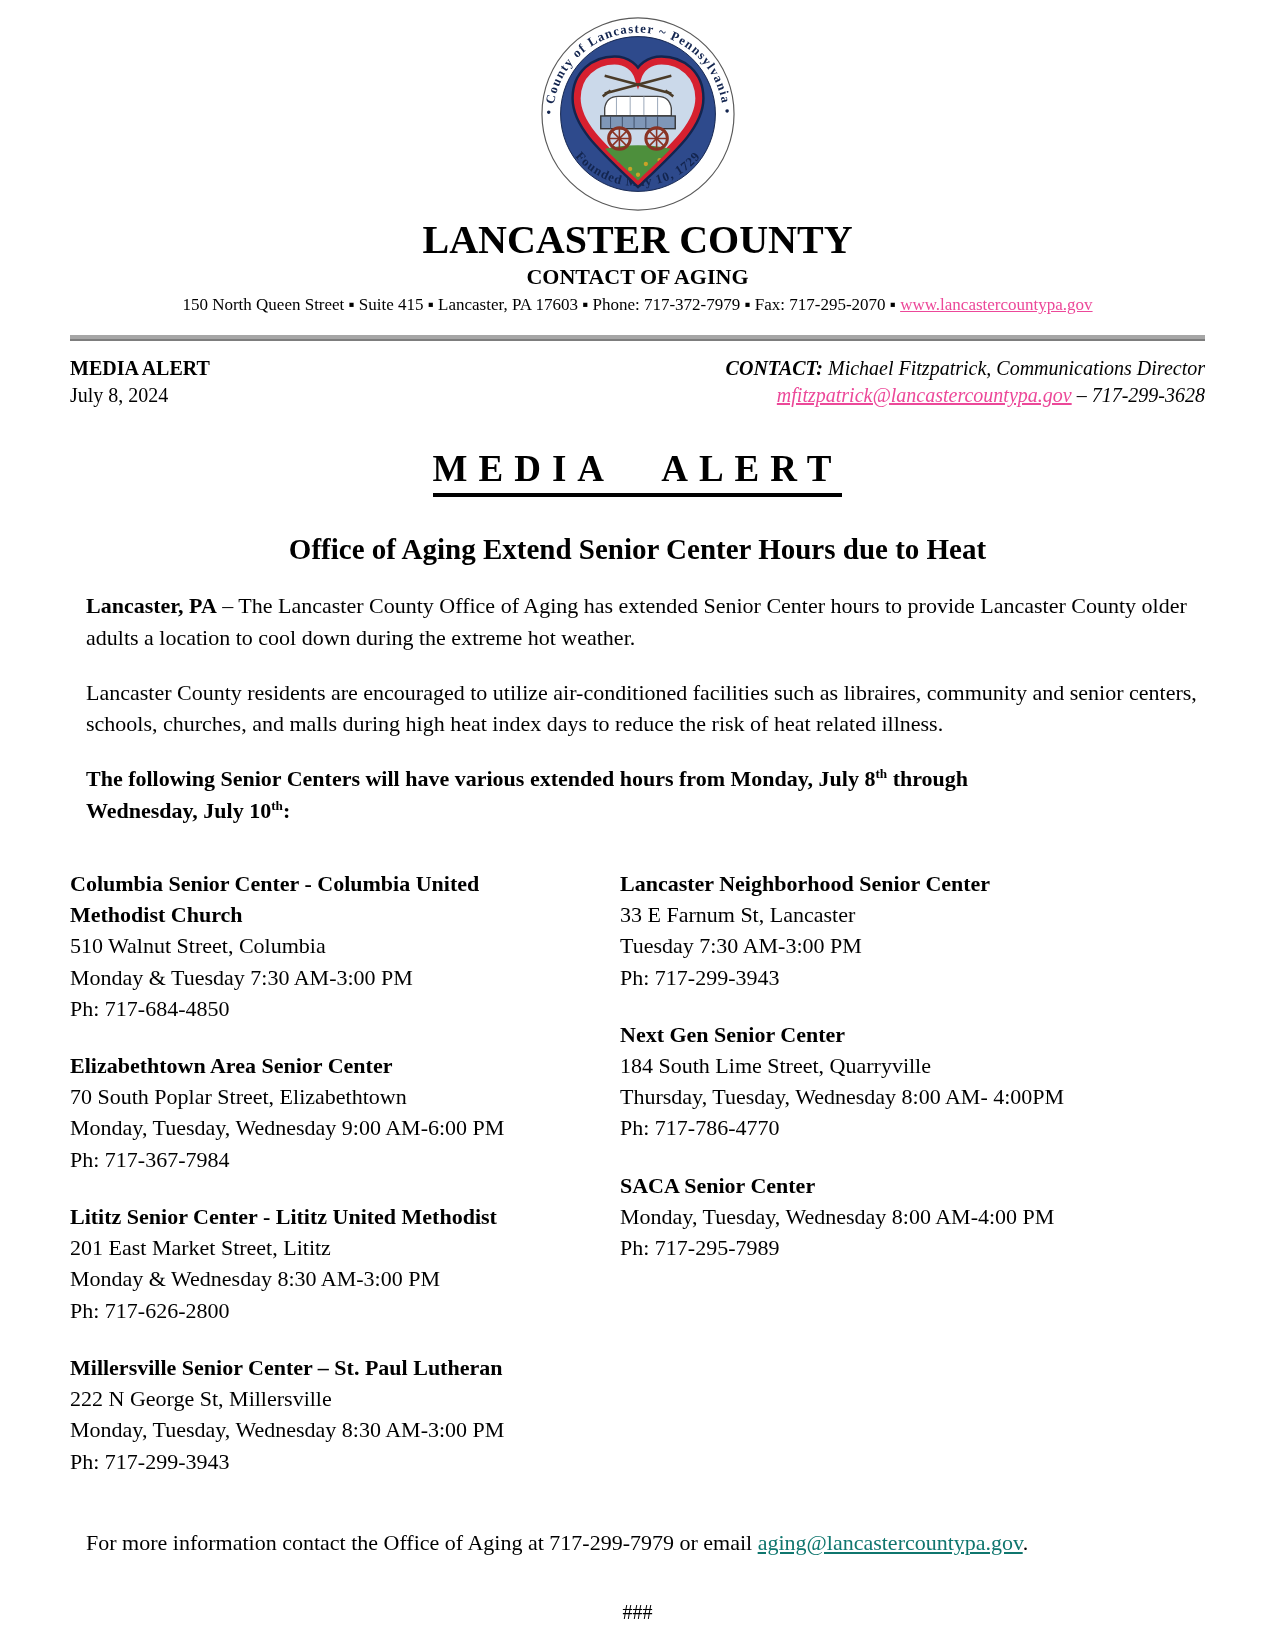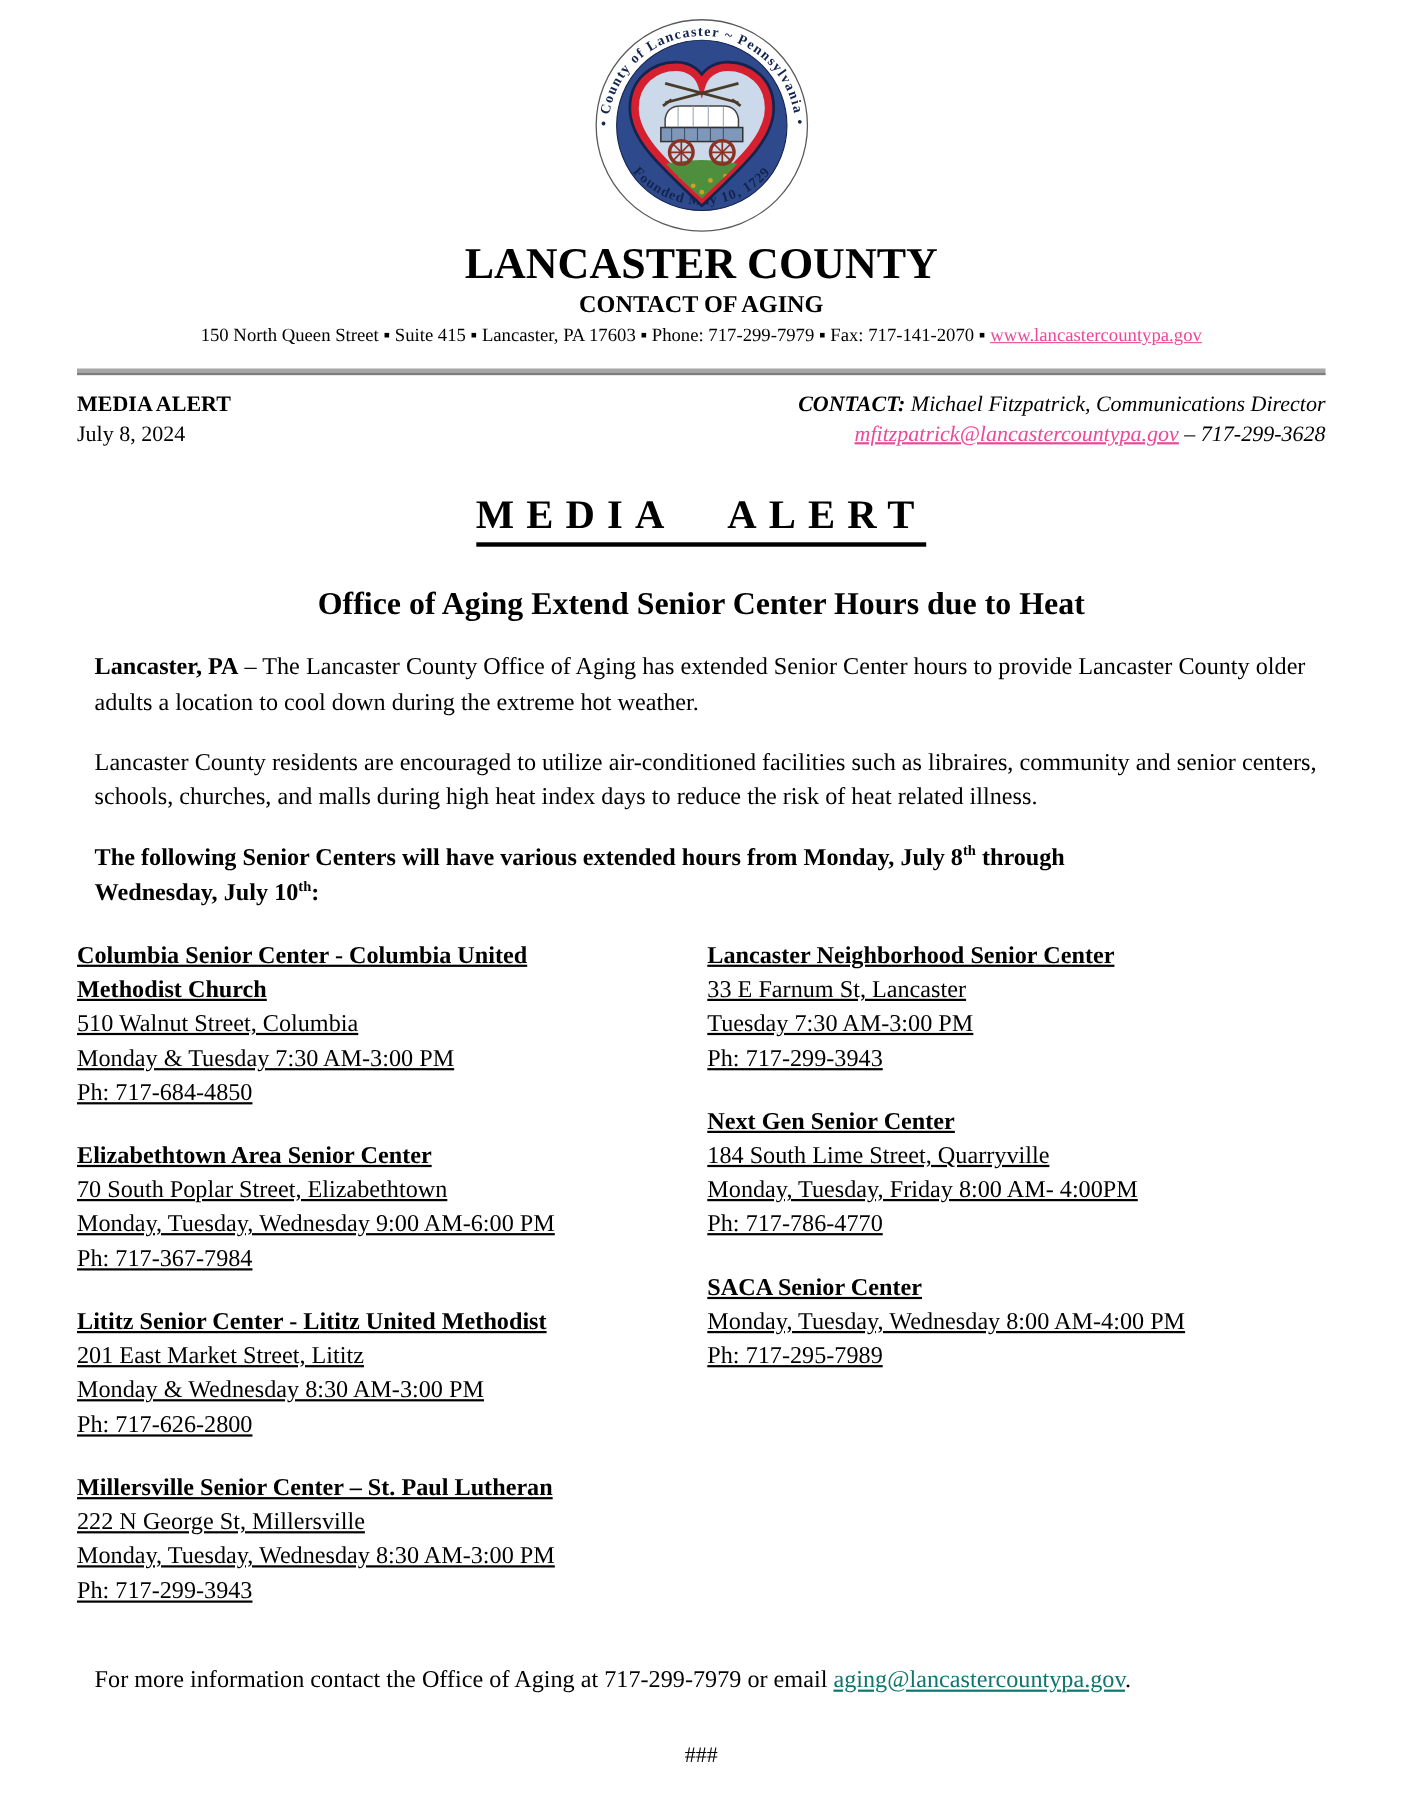--- a/index.html
+++ b/index.html
@@ -29,21 +29,21 @@
     display:inline-block;font-size:37px;font-weight:bold;
     letter-spacing:11px;word-spacing:30px;
     border-bottom:4px solid #000;padding-bottom:3px;
   }
   .subtitle{text-align:center;font-size:29px;font-weight:bold;margin-top:36px;}
   
   .body-text{font-size:22px;line-height:1.42;}
   p.para{margin:24px 0 0 16px;}
   sup{font-size:60%;line-height:0;}
   
-  .centers{display:grid;grid-template-columns:490px 1fr;column-gap:83px;margin-top:26px;text-decoration:underline;}
+  .centers{display:grid;grid-template-columns:490px 1fr;column-gap:60px;margin-top:42px;}
   .center-entry{margin-bottom:26px;}
   .center-name{font-weight:bold;}
   
   .footer-line{margin-top:6px;}
   .end-mark{text-align:center;font-size:20px;margin-top:40px;}
 </style>
 </head>
 <body>
 
 <div class="page">
@@ -110,21 +110,21 @@
             <line x1="108" y1="125" x2="130" y2="125"></line>
             <line x1="111.5" y1="117.5" x2="126.5" y2="132.5"></line>
             <line x1="126.5" y1="117.5" x2="111.5" y2="132.5"></line>
           </g>
         </g>
       </g>
     </svg>
 
     <div class="org-name">LANCASTER COUNTY</div>
     <div class="dept-name">CONTACT OF AGING</div>
-    <div class="address-line"><span>150 North Queen Street ▪ Suite 415 ▪ Lancaster, PA 17603 ▪ Phone: 717-299-7979 ▪ Fax: 717-141-2070 ▪ </span><a class="link" href="#">www.lancastercountypa.gov</a></div>
+    <div class="address-line"><span>150 North Queen Street ▪ Suite 415 ▪ Lancaster, PA 17603 ▪ Phone: 717-372-7979 ▪ Fax: 717-295-2070 ▪ </span><a class="link" href="#">www.lancastercountypa.gov</a></div>
   </div>
 
   <div class="rule"></div>
 
   <div class="meta-row">
     <div class="meta-left">
       <div class="bold">MEDIA ALERT</div>
       <div>July 8, 2024</div>
     </div>
     <div class="meta-right">
@@ -178,21 +178,21 @@
       <div class="col-right">
         <div class="center-entry">
           <div class="center-name">Lancaster Neighborhood Senior Center</div>
           <div>33 E Farnum St, Lancaster</div>
           <div>Tuesday 7:30 AM-3:00 PM</div>
           <div>Ph: 717-299-3943</div>
         </div>
         <div class="center-entry">
           <div class="center-name">Next Gen Senior Center</div>
           <div>184 South Lime Street, Quarryville</div>
-          <div>Monday, Tuesday, Friday 8:00 AM- 4:00PM</div>
+          <div>Thursday, Tuesday, Wednesday 8:00 AM- 4:00PM</div>
           <div>Ph: 717-786-4770</div>
         </div>
         <div class="center-entry">
           <div class="center-name">SACA Senior Center</div>
           <div>Monday, Tuesday, Wednesday 8:00 AM-4:00 PM</div>
           <div>Ph: 717-295-7989</div>
         </div>
       </div>
 
     </div>

